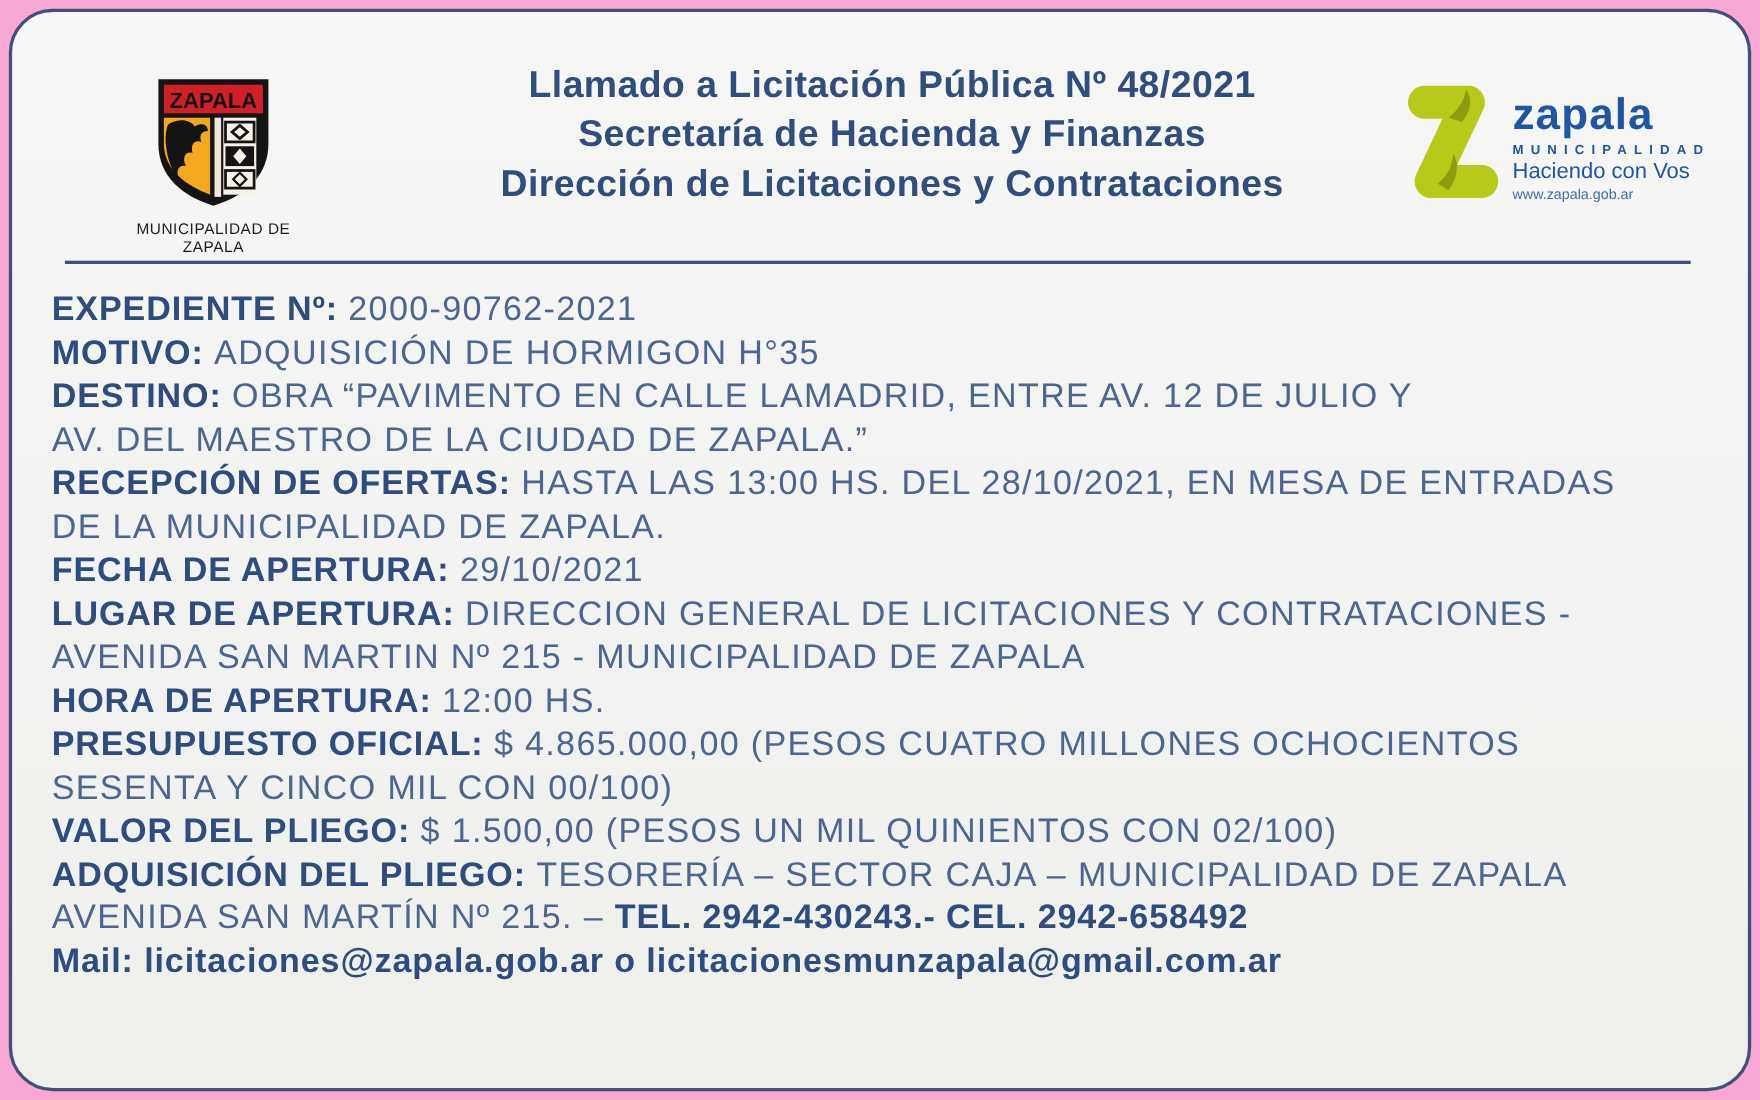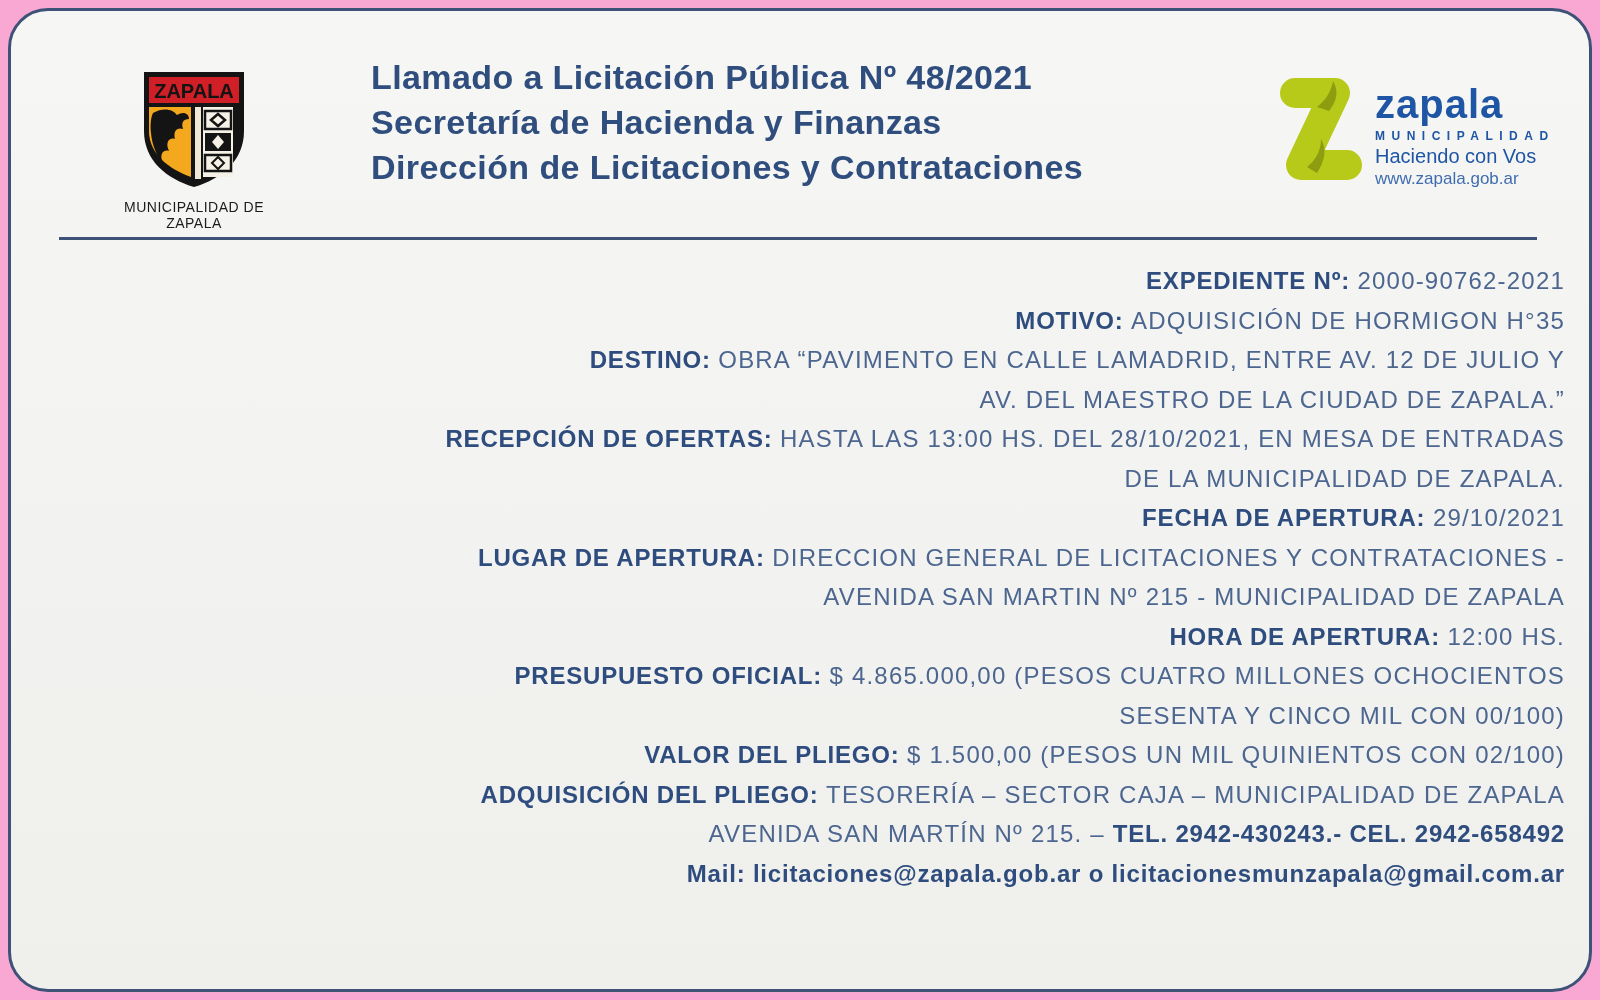--- a/index.html
+++ b/index.html
@@ -5,32 +5,32 @@
   html,body{margin:0;padding:0;background:#ffffff;}
   .stage{position:relative;width:1600px;height:1000px;background:#f9a8d4;overflow:hidden;
          font-family:"Liberation Sans", sans-serif;}
   .card{position:absolute;left:8px;top:8px;right:8px;bottom:8px;
         border:3px solid #3e5278;border-radius:40px;
         background:linear-gradient(180deg,#f6f6f4 0%,#f2f2f0 55%,#efefec 100%);}
   
   .header{position:absolute;left:0;top:0;width:100%;height:220px;}
   .shield-block{position:absolute;left:88px;top:58px;width:190px;text-align:center;}
   .shield-caption{margin-top:6px;font-size:14px;letter-spacing:.5px;color:#1c1c1c;}
-  .title-block{position:absolute;left:360px;top:44px;width:880px;}
+  .title-block{position:absolute;left:360px;top:44px;width:880px;text-align:center;}
   .title-line{font-weight:bold;color:#2f4e7e;font-size:34px;line-height:45px;letter-spacing:.4px;}
   .brand-block{position:absolute;left:1262px;top:66px;display:flex;align-items:flex-start;}
   .brand-text{margin-left:10px;padding-top:8px;text-align:left;}
   .brand-name{color:#1e55a4;font-weight:bold;font-size:40px;line-height:38px;letter-spacing:1px;}
   .brand-sub{color:#1e55a4;font-size:12px;font-weight:bold;letter-spacing:6.5px;margin-top:6px;}
   .brand-slogan{color:#1e55a4;font-size:20px;font-weight:normal;margin-top:2px;}
-  .brand-url{color:#3f6db0;font-size:17px;margin-top:1px;}
+  .brand-url{color:#3f6db0;font-size:13px;margin-top:1px;}
   .divider{position:absolute;left:48px;right:52px;top:226px;height:3px;background:#3e5278;}
   
   .notice-body{position:absolute;left:36px;top:250px;right:24px;
-               color:#4c6690;font-size:24px;letter-spacing:1.2px;text-align:right;}
+               color:#4c6690;font-size:31px;letter-spacing:1.2px;}
   .body-line{line-height:39.5px;white-space:nowrap;}
   .body-line .bold{font-weight:bold;color:#2e4d7e;letter-spacing:.8px;}
 </style>
 </head>
 <body>
 
 <div class="stage">
   <div class="card">
 
     <div class="header">

